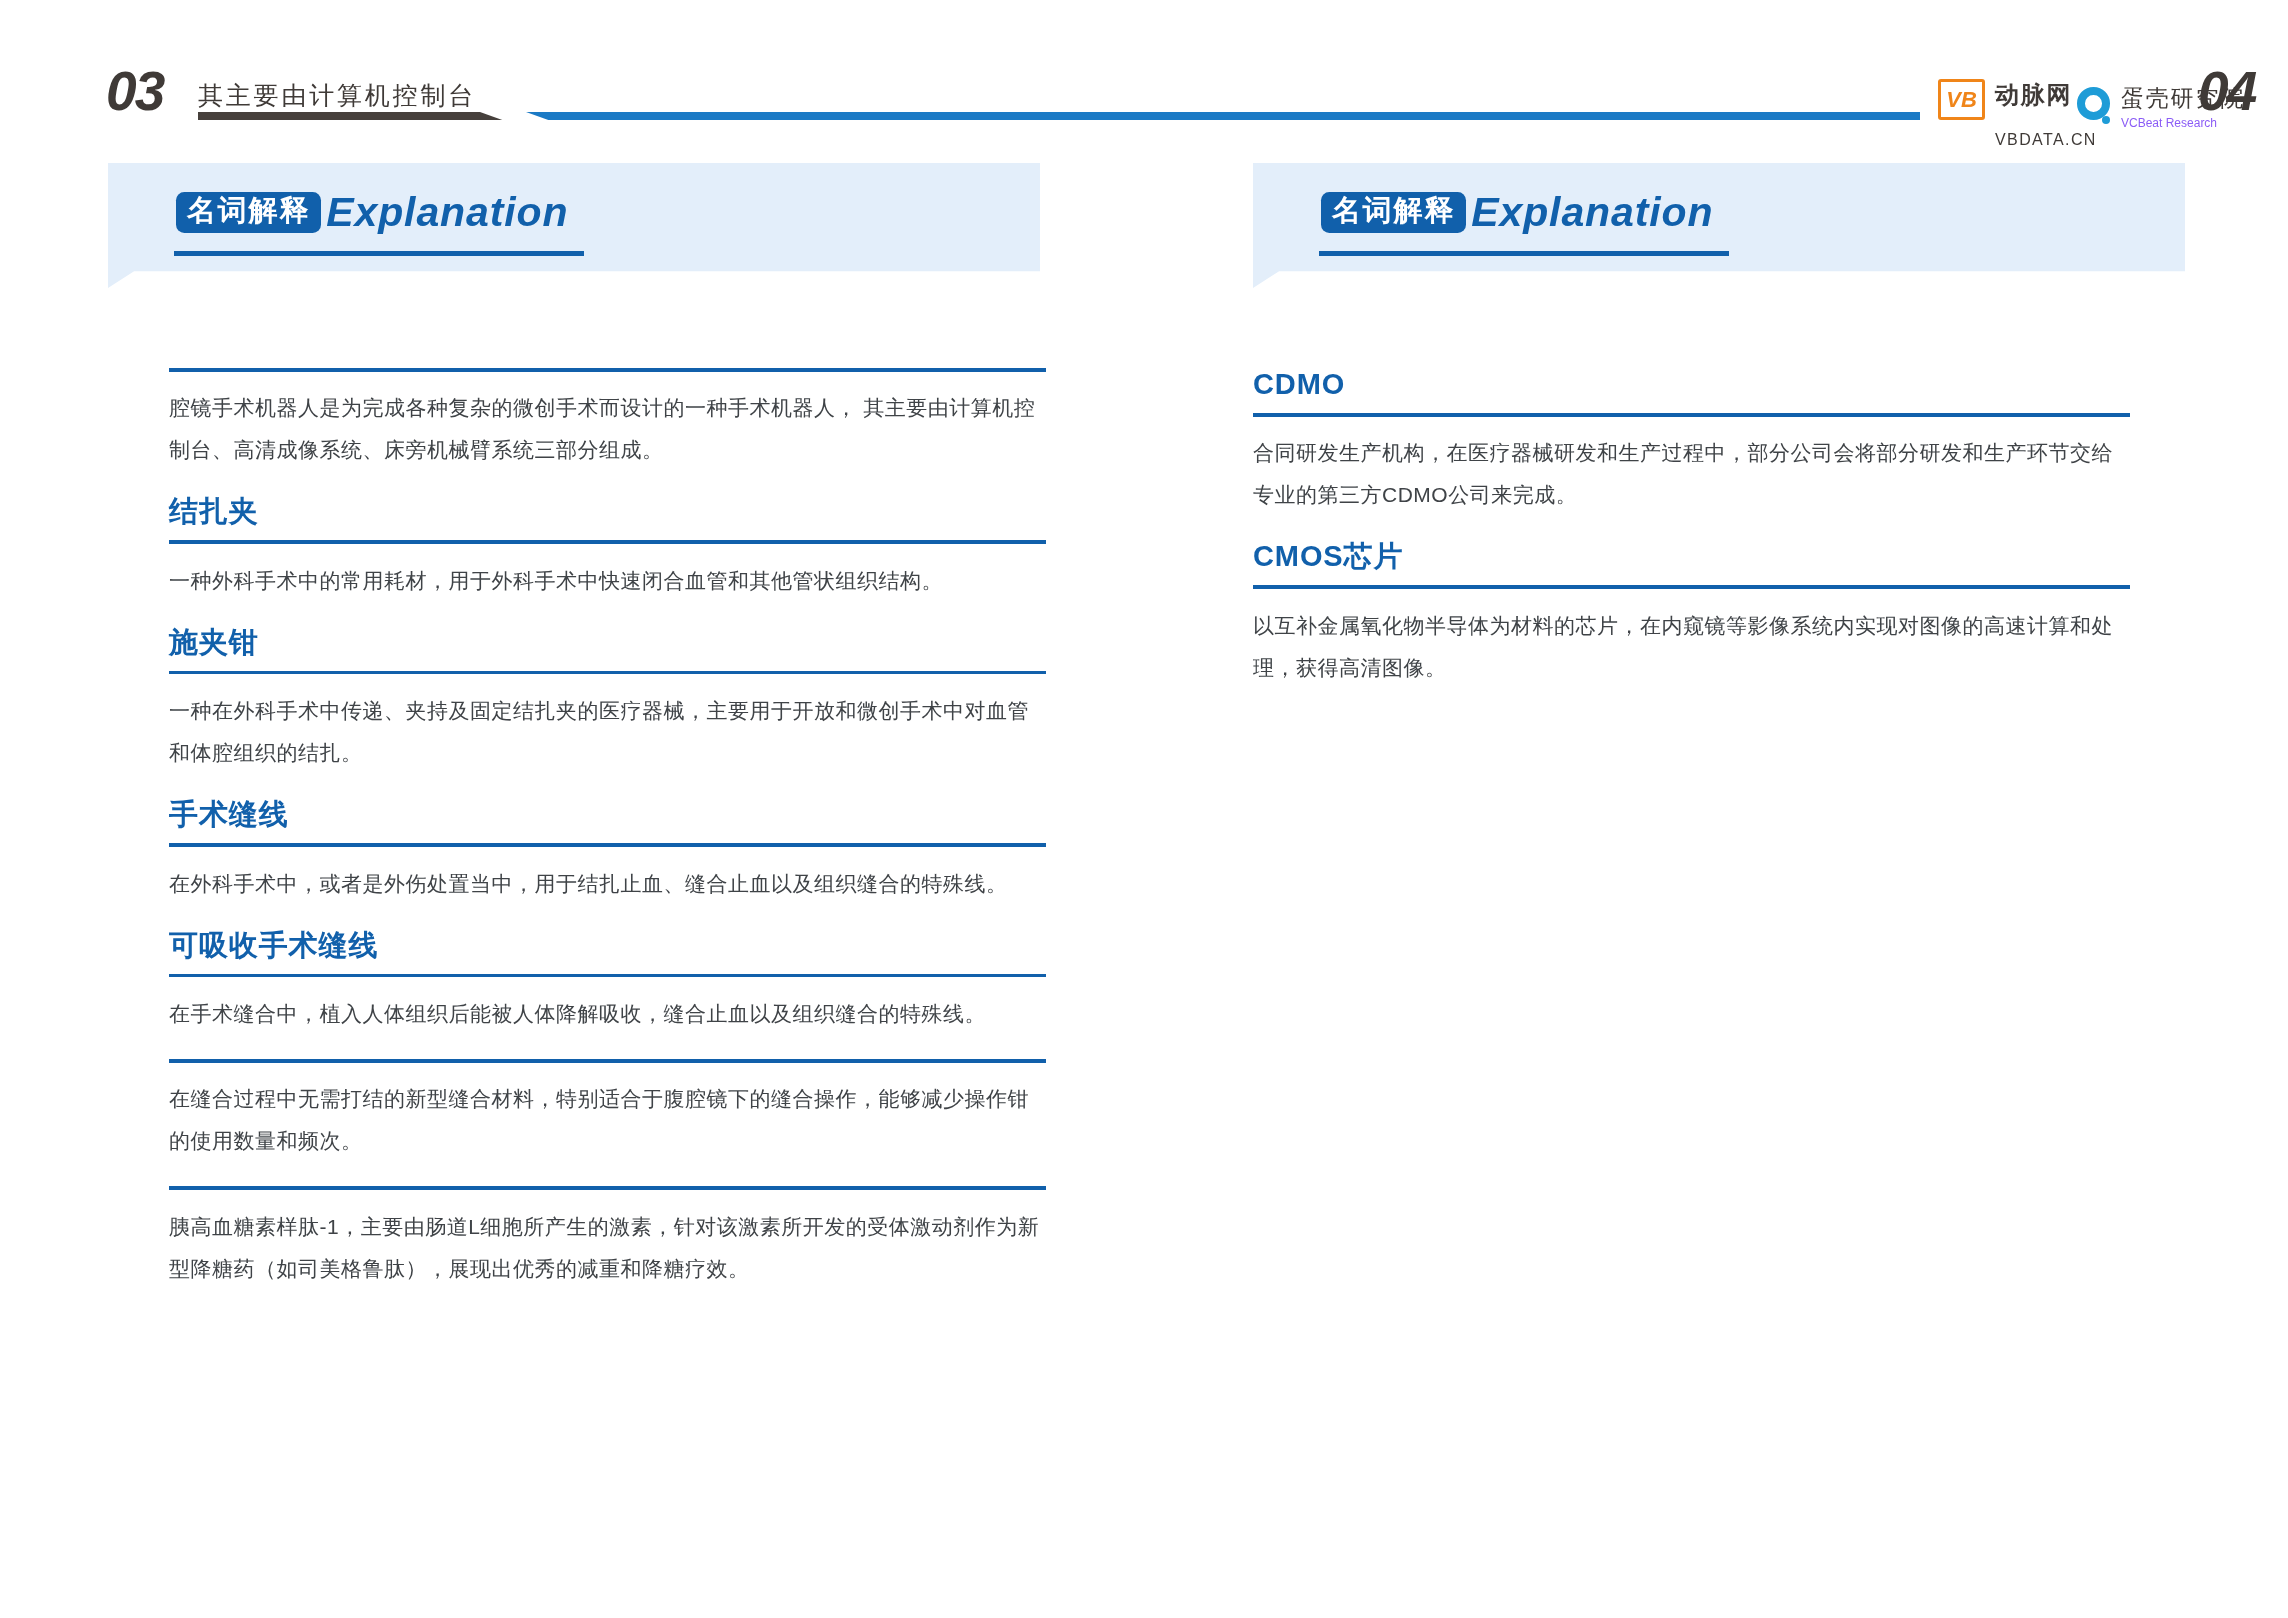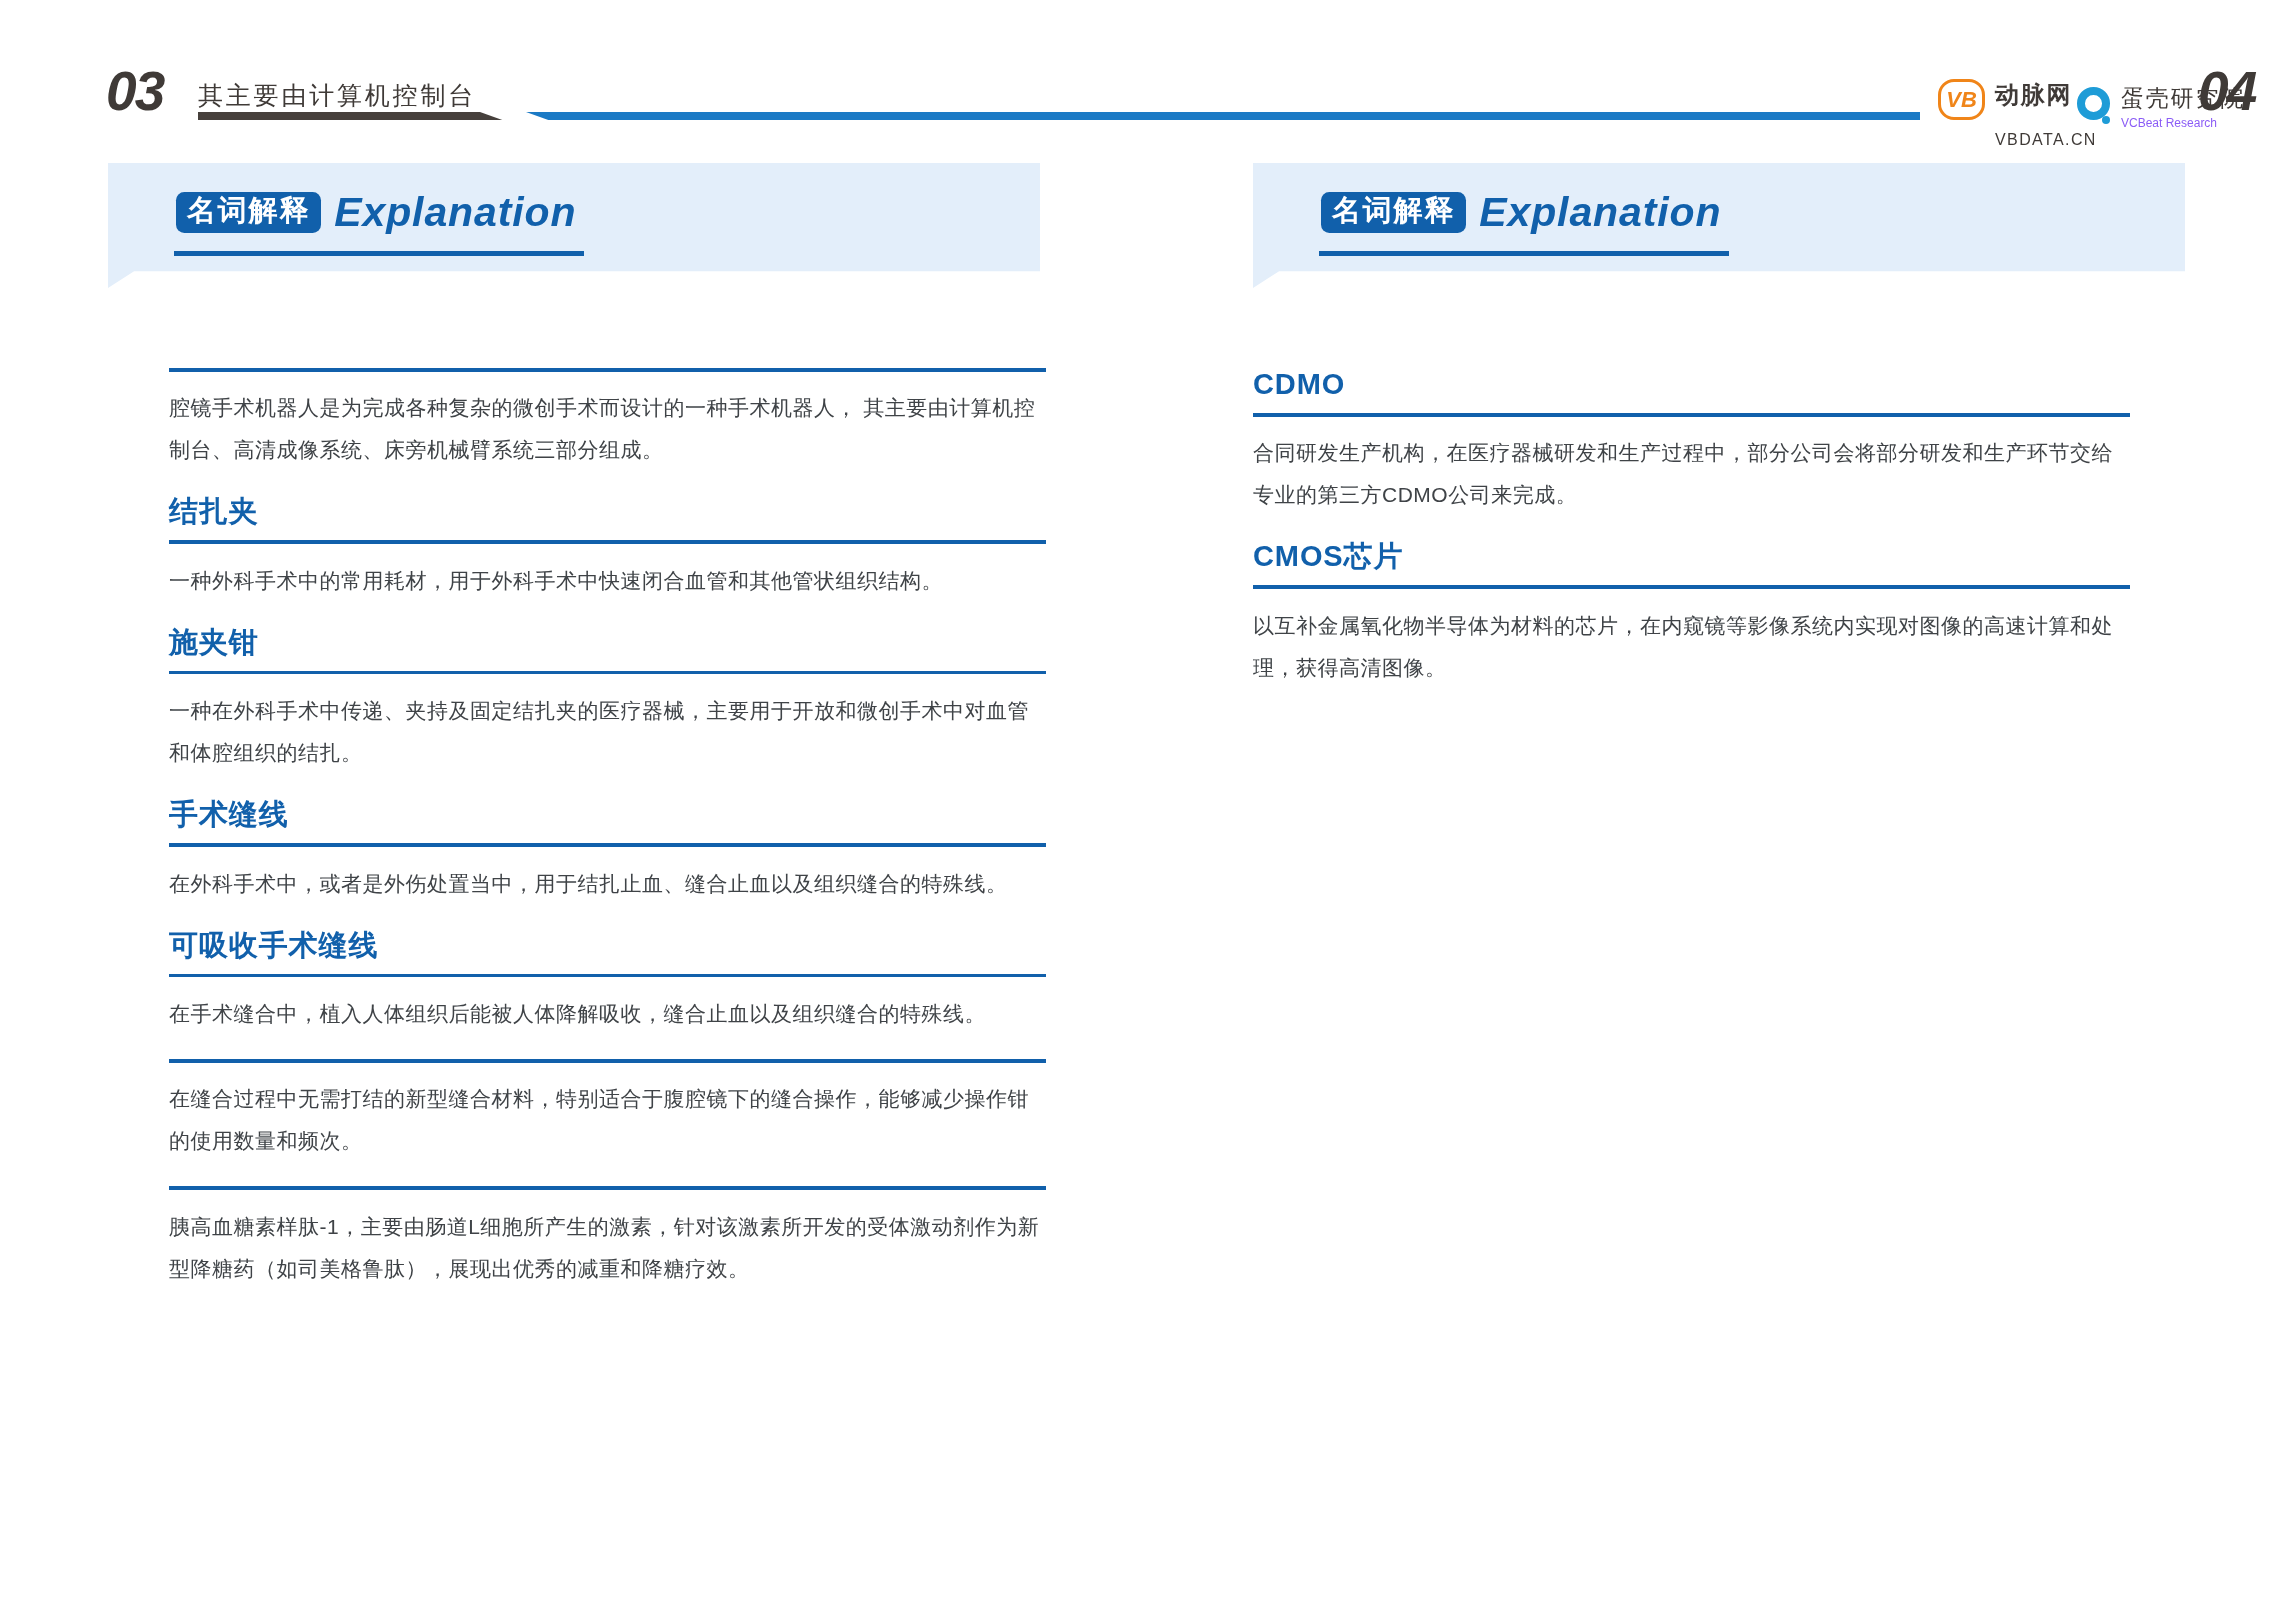--- a/index.html
+++ b/index.html
@@ -28,21 +28,21 @@
     left:198px; width:305px; background:#46403c;
     clip-path:polygon(0 0, calc(100% - 23px) 0, 100% 100%, 0 100%);
   }
   .bar-blue {
     left:526px; width:1394px; background:#1b7ac5;
     clip-path:polygon(0 0, 100% 0, 100% 100%, 23px 100%);
   }
 
   .vb-logo {
     position:absolute; left:1938px; top:79px; width:41px; height:35px;
-    border:3.7px solid #f08519; border-radius:16px;
+    border:3.7px solid #f08519; border-radius:3px;
     color:#f08519; font-weight:900; font-style:italic; font-size:22px;
     display:flex; align-items:center; justify-content:center;
   }
   .vb-text { position:absolute; left:1995px; top:79px; }
   .vb-name { font-size:24px; color:#3f3a37; letter-spacing:1.8px; font-weight:600; }
   .vb-domain { font-size:16px; color:#3f3a37; letter-spacing:1.4px; margin-top:20px; }
 
   .vcbeat-ring {
     position:absolute; left:2077px; top:87px; width:16.6px; height:16.6px;
     border:8.3px solid #1e9cd7; border-radius:50%;
@@ -58,21 +58,21 @@
   
   .banner {
     position:absolute; top:163px; width:932px; height:125px;
     background:#e3eefa;
     clip-path:polygon(0 0, 100% 0, 100% 86.5%, 2.8% 86.5%, 0 100%);
   }
   #banner-left  { left:108px; }
   #banner-right { left:1253px; }
   .banner-row {
     position:absolute; left:68px; top:26px;
-    display:flex; align-items:center; gap:13px;
+    display:flex; align-items:center; gap:5px;
   }
   .badge {
     background:#1160ab; color:#ffffff; font-weight:700; font-size:29px;
     padding:2.8px 11px 5.5px; border-radius:8.3px; letter-spacing:1.8px;
     line-height:1.1;
   }
   .banner-title {
     color:#1160ab; font-size:41px; font-weight:700; font-style:italic;
     letter-spacing:0.9px; padding-right:7.4px;
   }

